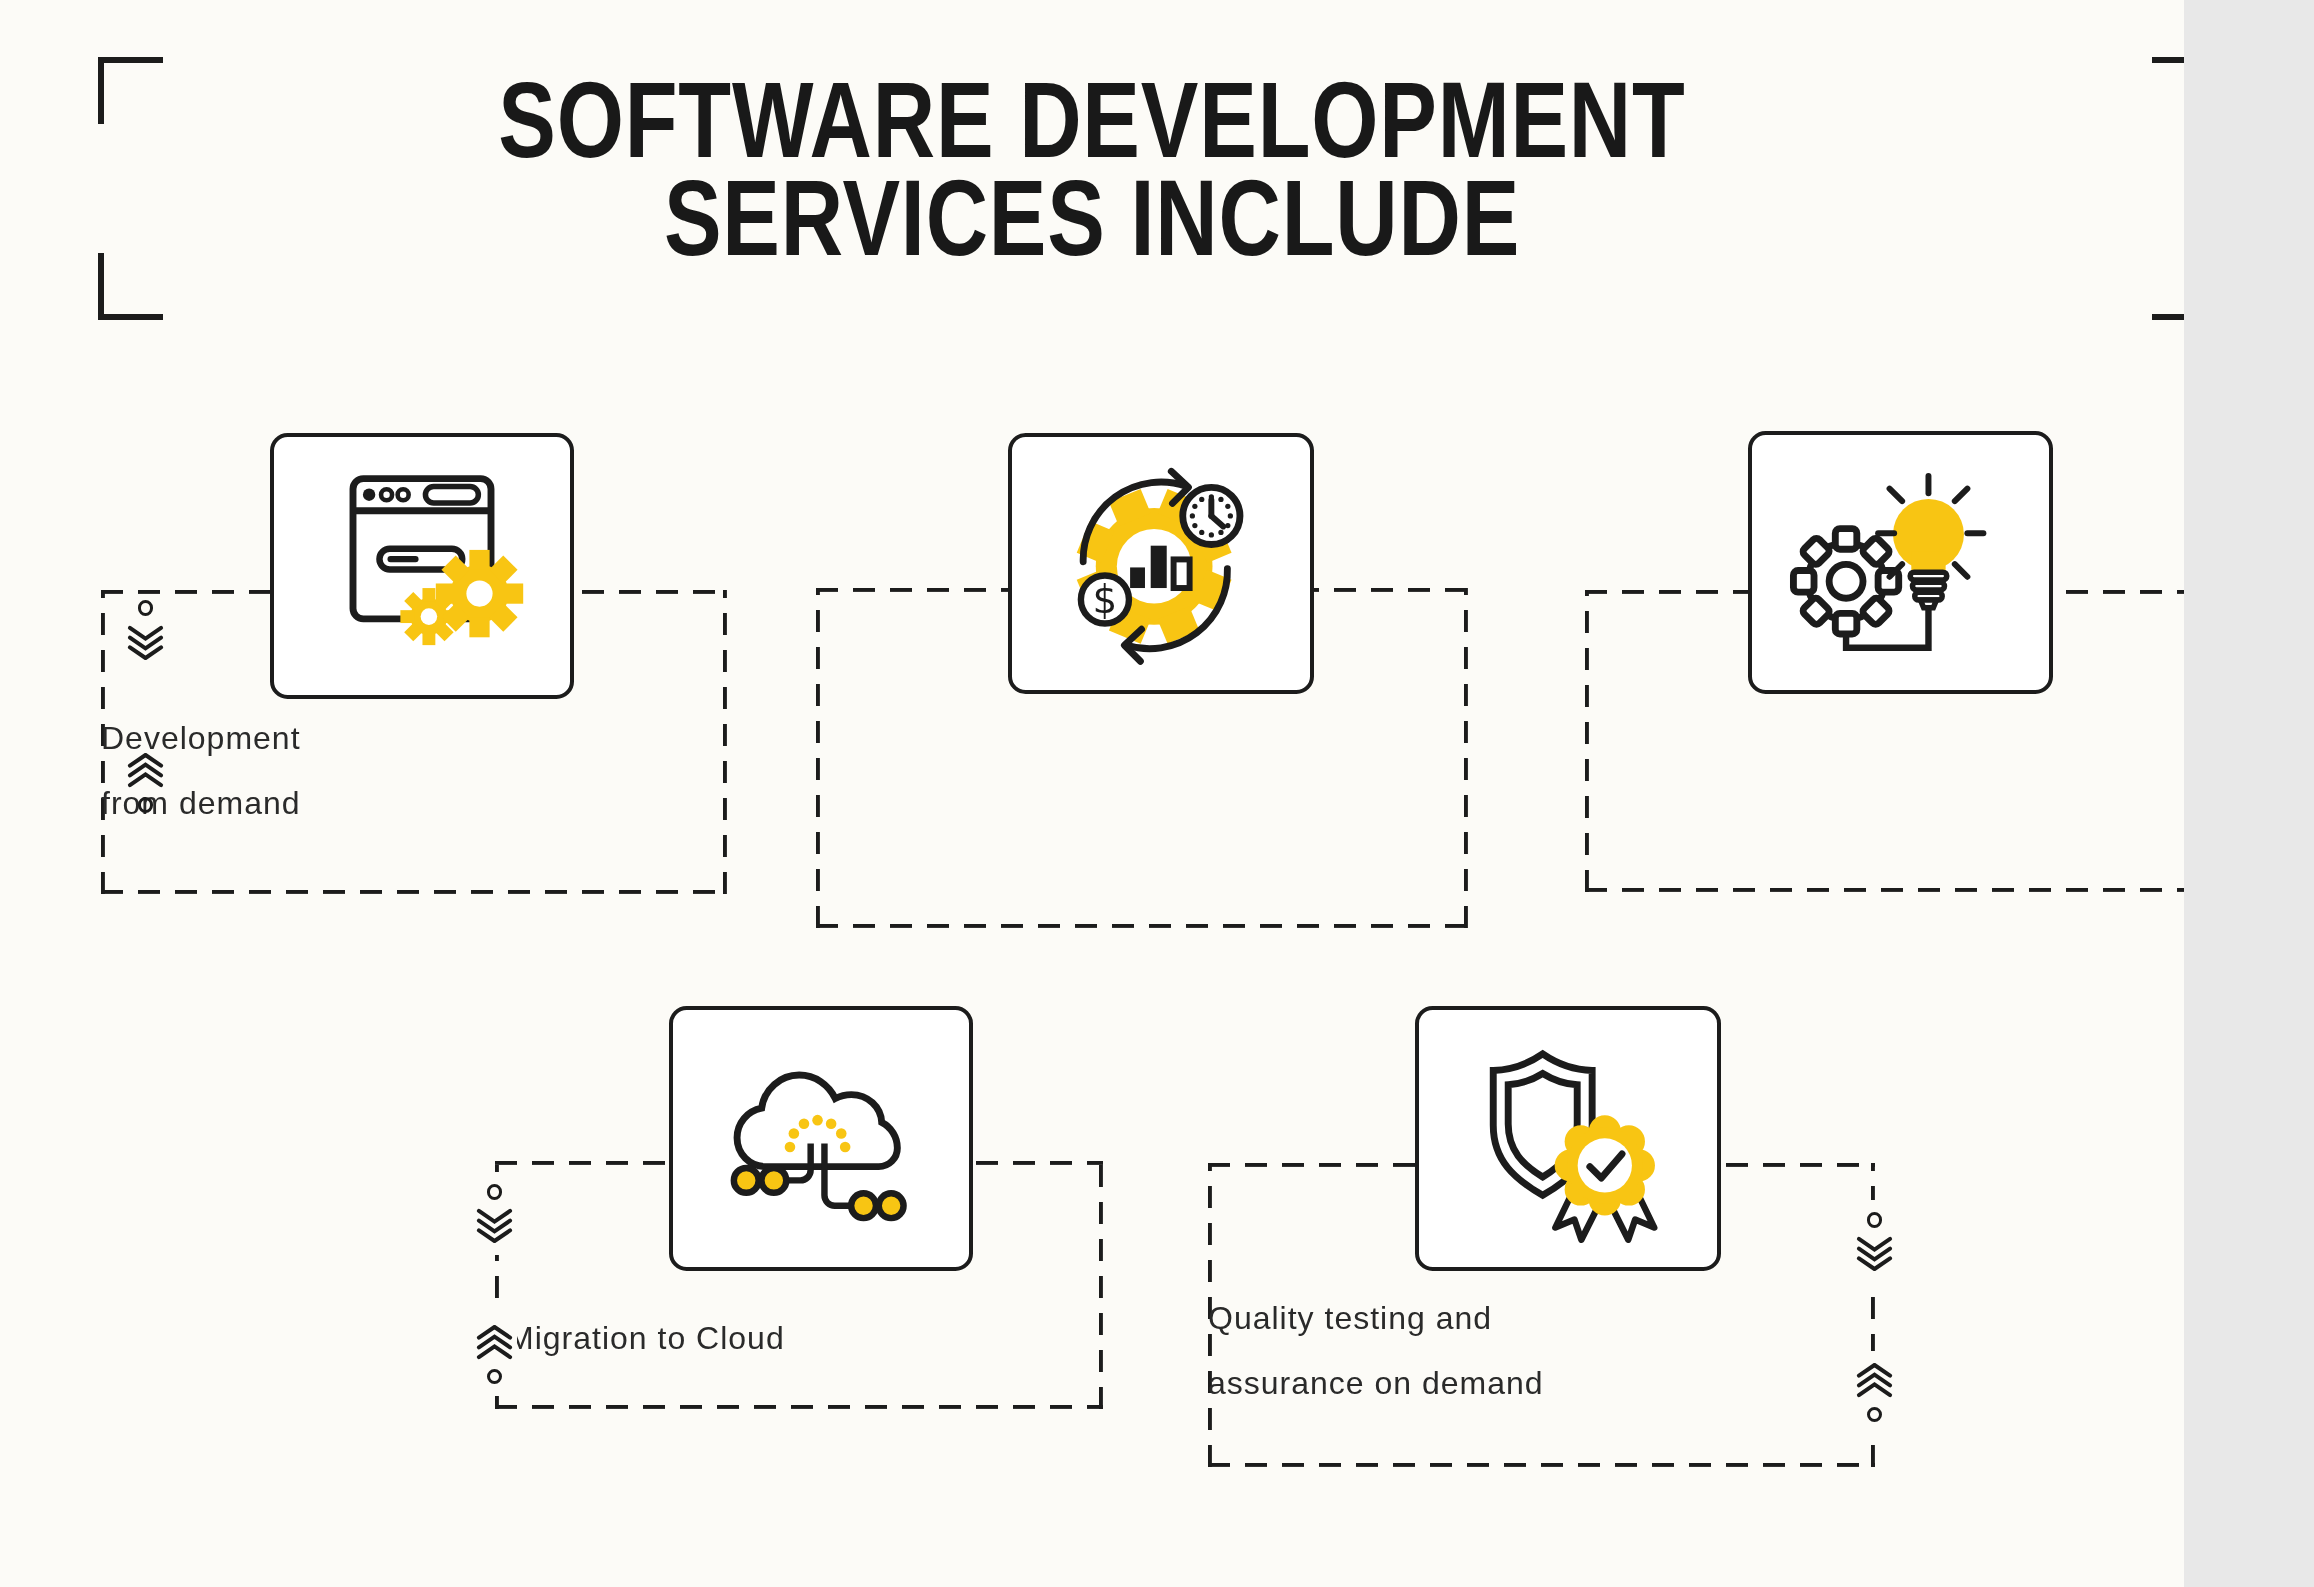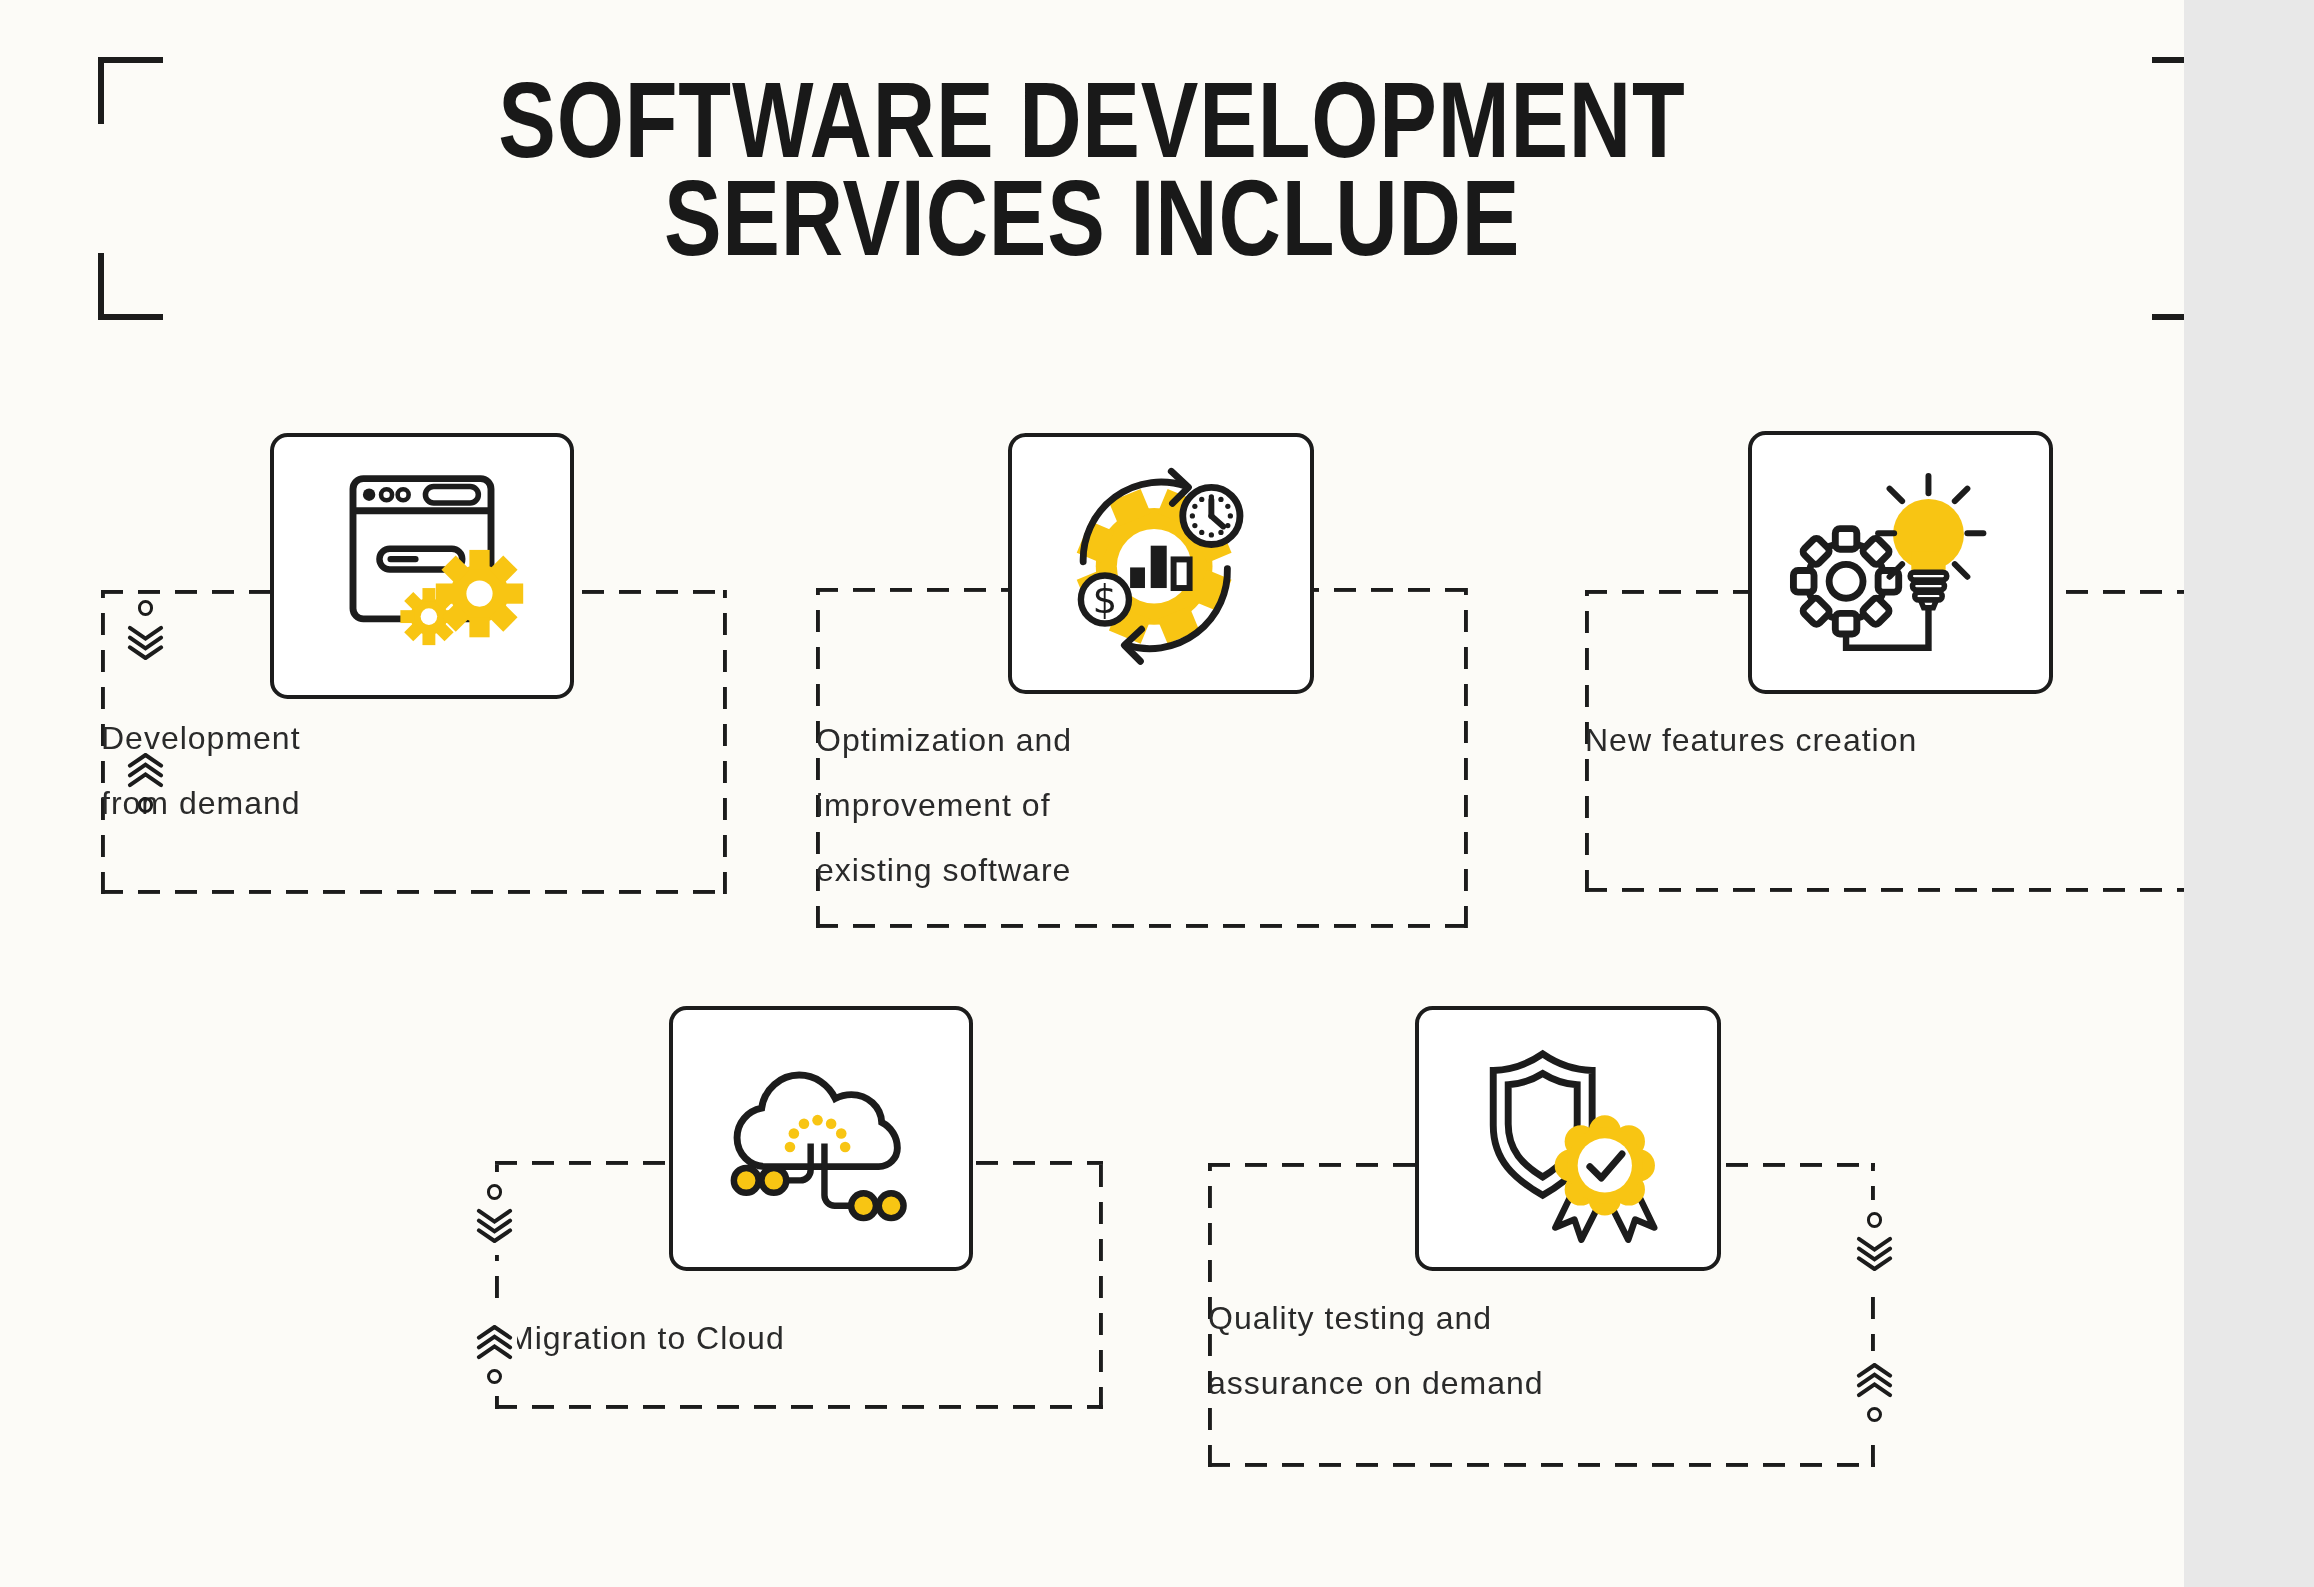--- a/index.html
+++ b/index.html
@@ -179,25 +179,20 @@
         <text x="25.5" y="66.5" text-anchor="middle" font-size="17" font-family="DejaVu Sans, sans-serif" fill="#1c1c1c">$</text>
       </g>
       <g fill="none" stroke="#1c1c1c" stroke-width="3" stroke-linecap="round" stroke-linejoin="round">
         <path d="M16,44 A34,34 0 0 1 61,11"></path>
         <path d="M54.5,4.5 L62,11.5 L55,18.5"></path>
         <path d="M79,47 A34,34 0 0 1 35,80.5"></path>
         <path d="M41.5,73.5 L34,80.5 L41,87.5"></path>
       </g>
     </svg>
   </div>
-  <div class="label" style="left:816px;width:652px;top:708px">
-    <div>Optimization and</div>
-    <div>improvement of</div>
-    <div>existing software</div>
-  </div>
 
   <div class="dbox" style="left:1585px;top:590px;width:623px;height:302px"></div>
   <div class="deco masked" style="left:2186px;top:618px">
     <div class="ring"></div>
     <svg class="chev" width="41" height="35" viewBox="0 0 42 36">
       <g fill="none" stroke="#1c1c1c" stroke-width="4.2" stroke-linecap="round">
         <path d="M5,3 L21,14 L37,3"></path>
           <path d="M5,13 L21,24 L37,13"></path>
           <path d="M5,23 L21,34 L37,23"></path>
       </g>
@@ -243,21 +238,20 @@
           <line x1="79" y1="12.5" x2="73.5" y2="18"></line>
           <line x1="40" y1="32" x2="47" y2="32"></line>
           <line x1="86" y1="32" x2="79" y2="32"></line>
           <line x1="45" y1="51" x2="50.5" y2="45.5"></line>
           <line x1="79" y1="51" x2="73.5" y2="45.5"></line>
         </g>
       </g>
     </svg>
   </div>
   <div class="label" style="left:1585px;width:623px;top:708px">
-    <div>New features creation</div>
   </div>
 
   <div class="dbox" style="left:495px;top:1161px;width:608px;height:248px"></div>
   <div class="deco masked" style="left:472px;top:1172px">
     <div class="ring"></div>
     <svg class="chev" width="41" height="35" viewBox="0 0 42 36">
       <g fill="none" stroke="#1c1c1c" stroke-width="4.2" stroke-linecap="round">
         <path d="M5,3 L21,14 L37,3"></path>
           <path d="M5,13 L21,24 L37,13"></path>
           <path d="M5,23 L21,34 L37,23"></path>

